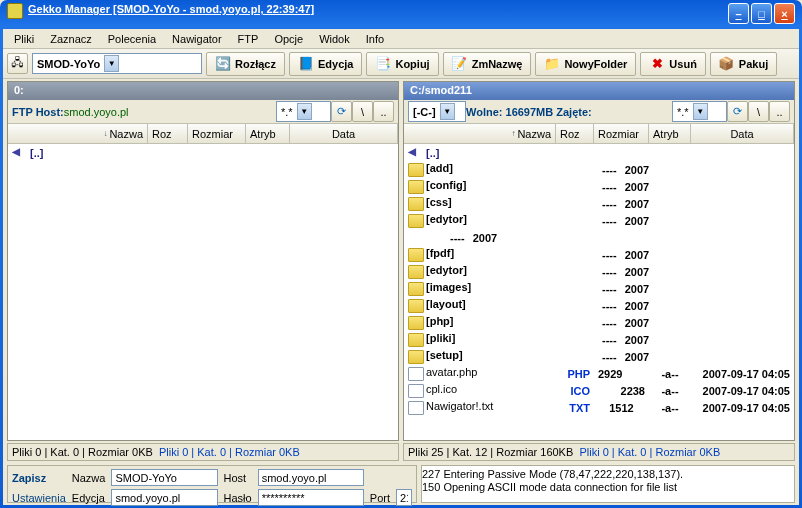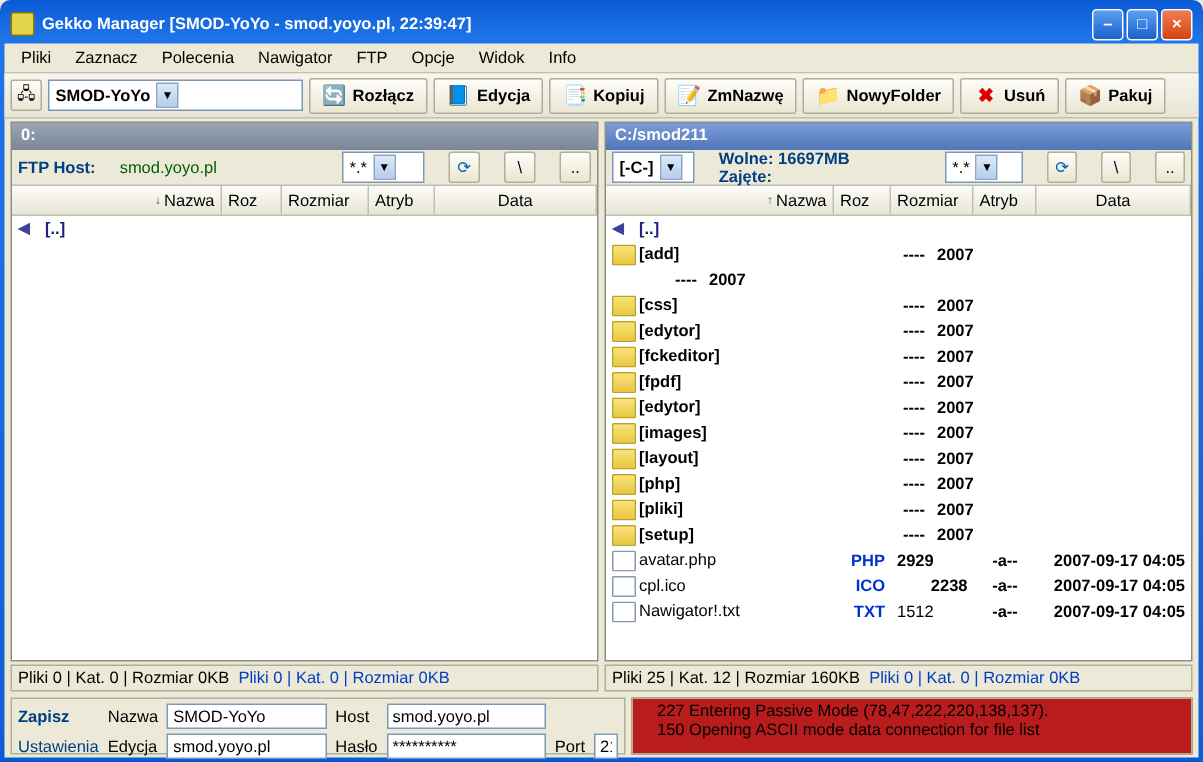--- a/index.html
+++ b/index.html
@@ -1,34 +1,34 @@
 <!DOCTYPE html>
 <html><head>
 <meta charset="utf-8">
 <style>
 * { margin:0; padding:0; box-sizing:border-box; font-family:Tahoma,Verdana,sans-serif; font-size:11px; }
 body { background:#ece9d8; width:802px; height:508px; overflow:hidden; }
 .win { width:802px; height:508px; background:linear-gradient(#0a5ad6,#1f74e8 5%,#1360d6 95%,#0a5ad6); border-radius:7px 7px 0 0; padding:3px; display:flex; flex-direction:column; }
-.titlebar { height:26px; display:flex; align-items:center; padding:0 4px; color:#fff; font-weight:bold; font-size:13px; }
+.titlebar { height:26px; display:flex; padding:0 4px; color:#fff; font-weight:bold; font-size:13px;text-decoration:underline; }
 .titlebar .ticon { width:16px; height:16px; background:#e4d44a; border:1px solid #8a7a00; margin-right:5px; border-radius:2px; }
 .winbtns { margin-left:auto; display:flex; gap:2px; }
 .winbtn { width:21px; height:21px; border:1px solid #fff; border-radius:3px; background:linear-gradient(#5aa0f0,#1a5fce); color:#fff; display:flex; align-items:center; justify-content:center; font-weight:bold; cursor:pointer; }
 .winbtn.close { background:linear-gradient(#f08050,#d84010); }
 .inner { flex:1; background:#ece9d8; display:flex; flex-direction:column; }
 .menubar { height:20px; display:flex; align-items:center; border-bottom:1px solid #c0c0b0; padding:0 4px; gap:2px; }
 .menubar span { padding:2px 7px; cursor:pointer; }
 .toolbar { height:30px; display:flex; align-items:center; padding:2px 4px; gap:4px; border-bottom:1px solid #c0c0b0; background:linear-gradient(#f7f5ec,#e8e5d6); }
 .combo { border:1px solid #7a98b8; background:#fff; height:21px; display:flex; align-items:center; padding:0 2px 0 4px; }
 .combo .dd { width:15px; height:17px; background:linear-gradient(#dceaf9,#b2cdeb); border:1px solid #8fa6c2; display:flex; align-items:center; justify-content:center; font-size:8px; cursor:pointer; margin-left:4px; }
 .tbtn { height:24px; border:1px solid #b0b098; background:linear-gradient(#fefdf9,#eae6d2); border-radius:2px; display:flex; align-items:center; padding:0 8px; gap:4px; cursor:pointer; font-weight:bold; }
 .ibx { width:16px; height:16px; display:inline-flex; align-items:center; justify-content:center; font-size:13px; }
 .panels { flex:1; display:flex; gap:4px; padding:2px 4px; min-height:0; }
 .panel { flex:1; display:flex; flex-direction:column; border:1px solid #909080; background:#ece9d8; min-width:0; }
 .paneltitle { background:linear-gradient(#7b9ed9,#5076b8); color:#fff; font-weight:bold; padding:2px 6px; height:18px; }
-.panelbar { height:24px; display:flex; align-items:center; padding:2px 4px; gap:16px; border-bottom:1px solid #c0c0b0; }
+.panelbar { height:24px; display:flex; align-items:center; padding:2px 4px; gap:0; border-bottom:1px solid #c0c0b0; }
 .panelbar .lbl { color:#004080; font-weight:bold; }
 .sqbtn { width:21px; height:21px; border:1px solid #b0b098; background:linear-gradient(#fefdf9,#eae6d2); border-radius:2px; display:flex; align-items:center; justify-content:center; cursor:pointer; }
 .cols { height:20px; display:flex; background:linear-gradient(#fcfcfa,#e8e5d4); border-bottom:1px solid #c0c0b0; }
 .col { border-right:1px solid #c0c0b0; padding:2px 4px; display:flex; align-items:center; font-weight:normal; overflow:hidden; }
 .col .sort { font-size:8px; color:#555; margin-right:2px; }
 .filelist { flex:1; background:#fff; overflow-y:auto; overflow-x:hidden; }
 .frow { display:flex; height:17px; align-items:center; }
 .frow .c { overflow:hidden; white-space:nowrap; padding:0 4px; }
 .frow .fold { color:#000; font-weight:bold; }
 .frow .ext { color:#0030d0; font-weight:bold; text-align:right; }
@@ -37,21 +37,21 @@
 .ficon.folder { background:linear-gradient(#f8e47a,#e8c840); border:1px solid #c0a020; border-radius:1px; }
 .ficon.file { background:#fff; border:1px solid #8898b0; border-radius:1px; }
 .ficon.up { color:#4040a0; font-weight:bold; text-align:center; font-size:10px; }
 .statusbars { display:flex; gap:4px; padding:0 4px 2px; }
 .sbar { flex:1; border:1px solid #b0b098; padding:2px 4px; background:#ece9d8; }
 .sbar .gr { color:#0040c0; }
 .bottom { display:flex; gap:4px; padding:2px 4px; height:42px; }
 .conn { flex:0 0 410px; border:1px solid #b0b098; padding:3px 4px; display:grid; grid-template-columns:auto auto 1fr auto 1fr auto auto; gap:3px 6px; align-items:center; }
 .conn .lbl { color:#004080; }
 .conn input { border:1px solid #7a98b8; height:17px; padding:0 3px; background:#fff; width:100%; }
-.log { flex:1; border:1px solid #b0b098; background:#b91c1c; padding:2px 16px; font-size:10px; line-height:13px; overflow:hidden; }
+.log { flex:1; border:1px solid #b0b098; background:#ffffff; padding:2px 0; font-size:10px; line-height:13px; overflow:hidden; }
 .filelist::-webkit-scrollbar{width:16px}
 .filelist::-webkit-scrollbar-track{background:#f0ede0}
 .filelist::-webkit-scrollbar-thumb{background:linear-gradient(90deg,#dceaf9,#b2cdeb);border:1px solid #8fa6c2}
 .filelist::-webkit-scrollbar-button{background:linear-gradient(#dceaf9,#b2cdeb);border:1px solid #8fa6c2;height:16px}
 </style>
 </head>
 <body>
 
 <div class="win">
   <div class="titlebar">
@@ -182,41 +182,41 @@
               <span class="c fold" style="color:#202080">[..]</span>
             </div>
         <div class="frow">
               <span class="c" style="width:152px"><span class="ficon folder"></span><span class="fold">[add]</span></span>
               <span class="c ext" style="width:38px"></span>
               <span class="c dir" style="width:55px;text-align:right;font-weight:bold">
                 <dir><span class="c" style="width:42px;text-align:center;font-weight:bold">----</span><span class="c" style="flex:1;text-align:right;font-weight:bold">2007-09-17 04:05</span></dir>
               </span>
             </div>
             <div class="frow">
+              <span class="c" style="width:152px"><span class="ficon folder"></span><span class="fold">[config]</span></span>
               <span class="c ext" style="width:38px"></span>
               <span class="c dir" style="width:55px;text-align:right;font-weight:bold">
                 <dir><span class="c" style="width:42px;text-align:center;font-weight:bold">----</span><span class="c" style="flex:1;text-align:right;font-weight:bold">2007-09-17 04:05</span></dir>
               </span>
             </div>
             <div class="frow">
               <span class="c" style="width:152px"><span class="ficon folder"></span><span class="fold">[css]</span></span>
               <span class="c ext" style="width:38px"></span>
               <span class="c dir" style="width:55px;text-align:right;font-weight:bold">
                 <dir><span class="c" style="width:42px;text-align:center;font-weight:bold">----</span><span class="c" style="flex:1;text-align:right;font-weight:bold">2007-09-17 04:05</span></dir>
               </span>
             </div>
             <div class="frow">
               <span class="c" style="width:152px"><span class="ficon folder"></span><span class="fold">[edytor]</span></span>
               <span class="c ext" style="width:38px"></span>
               <span class="c dir" style="width:55px;text-align:right;font-weight:bold">
                 <dir><span class="c" style="width:42px;text-align:center;font-weight:bold">----</span><span class="c" style="flex:1;text-align:right;font-weight:bold">2007-09-17 04:05</span></dir>
               </span>
             </div>
             <div class="frow">
-              <span class="c" style="width:152px"><span class="ficon folder"></span><span class="fold">[fckeditor]</span></span>
               <span class="c ext" style="width:38px"></span>
               <span class="c dir" style="width:55px;text-align:right;font-weight:bold">
                 <dir><span class="c" style="width:42px;text-align:center;font-weight:bold">----</span><span class="c" style="flex:1;text-align:right;font-weight:bold">2007-09-17 04:05</span></dir>
               </span>
             </div>
             <div class="frow">
               <span class="c" style="width:152px"><span class="ficon folder"></span><span class="fold">[fpdf]</span></span>
               <span class="c ext" style="width:38px"></span>
               <span class="c dir" style="width:55px;text-align:right;font-weight:bold">
                 <dir><span class="c" style="width:42px;text-align:center;font-weight:bold">----</span><span class="c" style="flex:1;text-align:right;font-weight:bold">2007-09-17 04:05</span></dir>
@@ -274,21 +274,21 @@
             <div class="frow">
               <span class="c" style="width:152px"><span class="ficon file"></span><span class="">cpl.ico</span></span>
               <span class="c ext" style="width:38px">ICO</span>
               <span class="c " style="width:55px;text-align:right;font-weight:bold">2238</span>
               <span class="c" style="width:42px;text-align:center;font-weight:bold">-a--</span>
               <span class="c" style="flex:1;text-align:right;font-weight:bold">2007-09-17 04:05</span>
             </div>
             <div class="frow">
               <span class="c" style="width:152px"><span class="ficon file"></span><span class="">Nawigator!.txt</span></span>
               <span class="c ext" style="width:38px">TXT</span>
-              <span class="c " style="width:55px;text-align:left;font-weight:normal">1512</span>
+              <span class="c " style="width:55px;text-align:center;font-weight:bold">1512</span>
               <span class="c" style="width:42px;text-align:center;font-weight:bold">-a--</span>
               <span class="c" style="flex:1;text-align:right;font-weight:bold">2007-09-17 04:05</span>
             </div>
           </div>
       </div>
     </div>
 
     <div class="statusbars">
       <div class="sbar"><span>Pliki 0 | Kat. 0 | Rozmiar 0KB</span>&nbsp;&nbsp;<span class="gr">Pliki 0 | Kat. 0 | Rozmiar 0KB</span></div>
       <div class="sbar"><span>Pliki 25 | Kat. 12 | Rozmiar 160KB</span>&nbsp;&nbsp;<span class="gr">Pliki 0 | Kat. 0 | Rozmiar 0KB</span></div>

